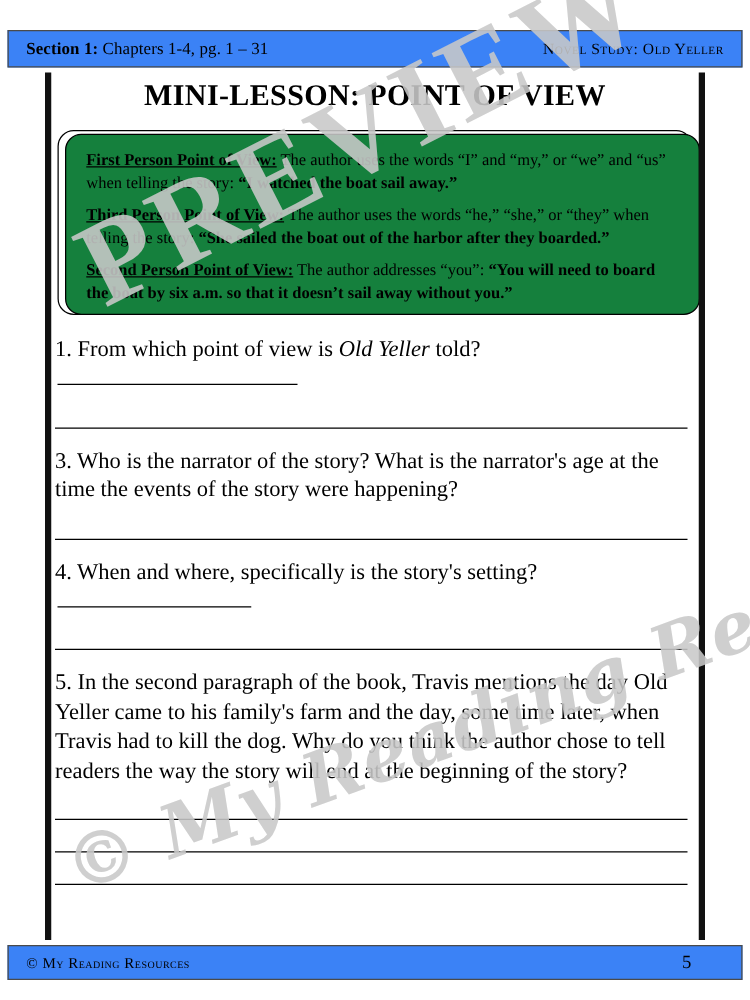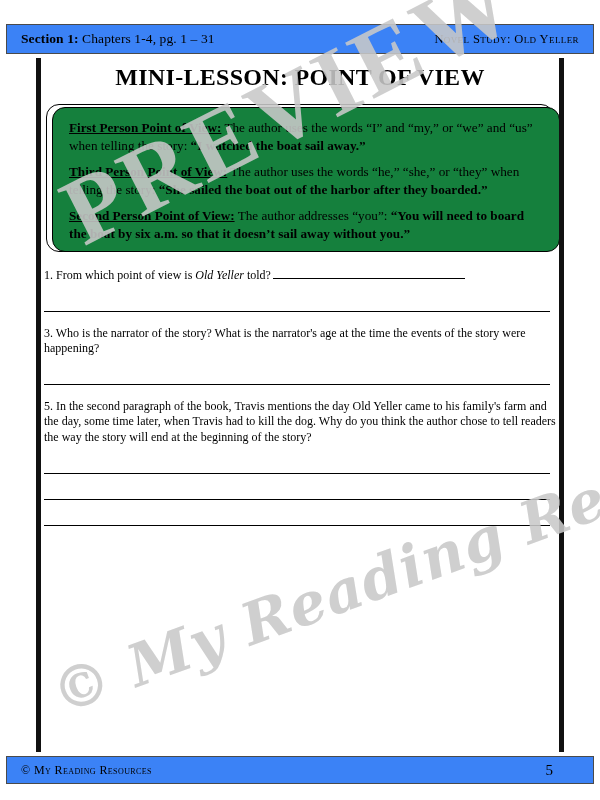--- a/index.html
+++ b/index.html
@@ -139,21 +139,21 @@
   .pov:last-child { margin-bottom: 0; }
   .pov .lbl {
     font-weight: bold;
     text-decoration: underline;
   }
   .pov .ex { font-weight: bold; }
 
   
   .qblock { margin-top: 14px; }
   .qtext {
-    font-size: 12px;
+    font-size: 18px;
     line-height: 1.3;
   }
   .qtext .ital { font-style: italic; }
 
   
   .inline-rule {
     display: inline-block;
     vertical-align: baseline;
     border-bottom: 1.4px solid #000;
     height: 0.82em;
@@ -242,20 +242,24 @@
     <div id="questions">
         <div class="qblock">
           <div class="qtext"><span>1.</span><span> From which point of view is </span><span class="ital">Old Yeller</span><span> told?</span><span class="inline-rule" style="width: 192px;"></span></div>
           <div class="rule"></div>
         </div>
         <div class="qblock">
           <div class="qtext"><span>3.</span><span> Who is the narrator of the story? What is the narrator's age at the time the events of the story were happening?</span></div>
           <div class="rule"></div>
         </div>
         <div class="qblock">
+          <div class="qtext"><span>4.</span><span>  When and where, specifically is the story's setting?</span><span class="inline-rule" style="width: 155px;"></span></div>
+          <div class="rule"></div>
+        </div>
+        <div class="qblock">
           <div class="qtext"><span>5.</span><span> In the second paragraph of the book, Travis mentions the day Old Yeller came to his family's farm and the day, some time later, when Travis had to kill the dog. Why do you think the author chose to tell readers the way the story will end at the beginning of the story?</span></div>
           <div class="rule"></div>
           <div class="rule tight"></div>
           <div class="rule tight"></div>
         </div>
       </div>
 
   </div>
 
   <div class="headerbar bottom">

